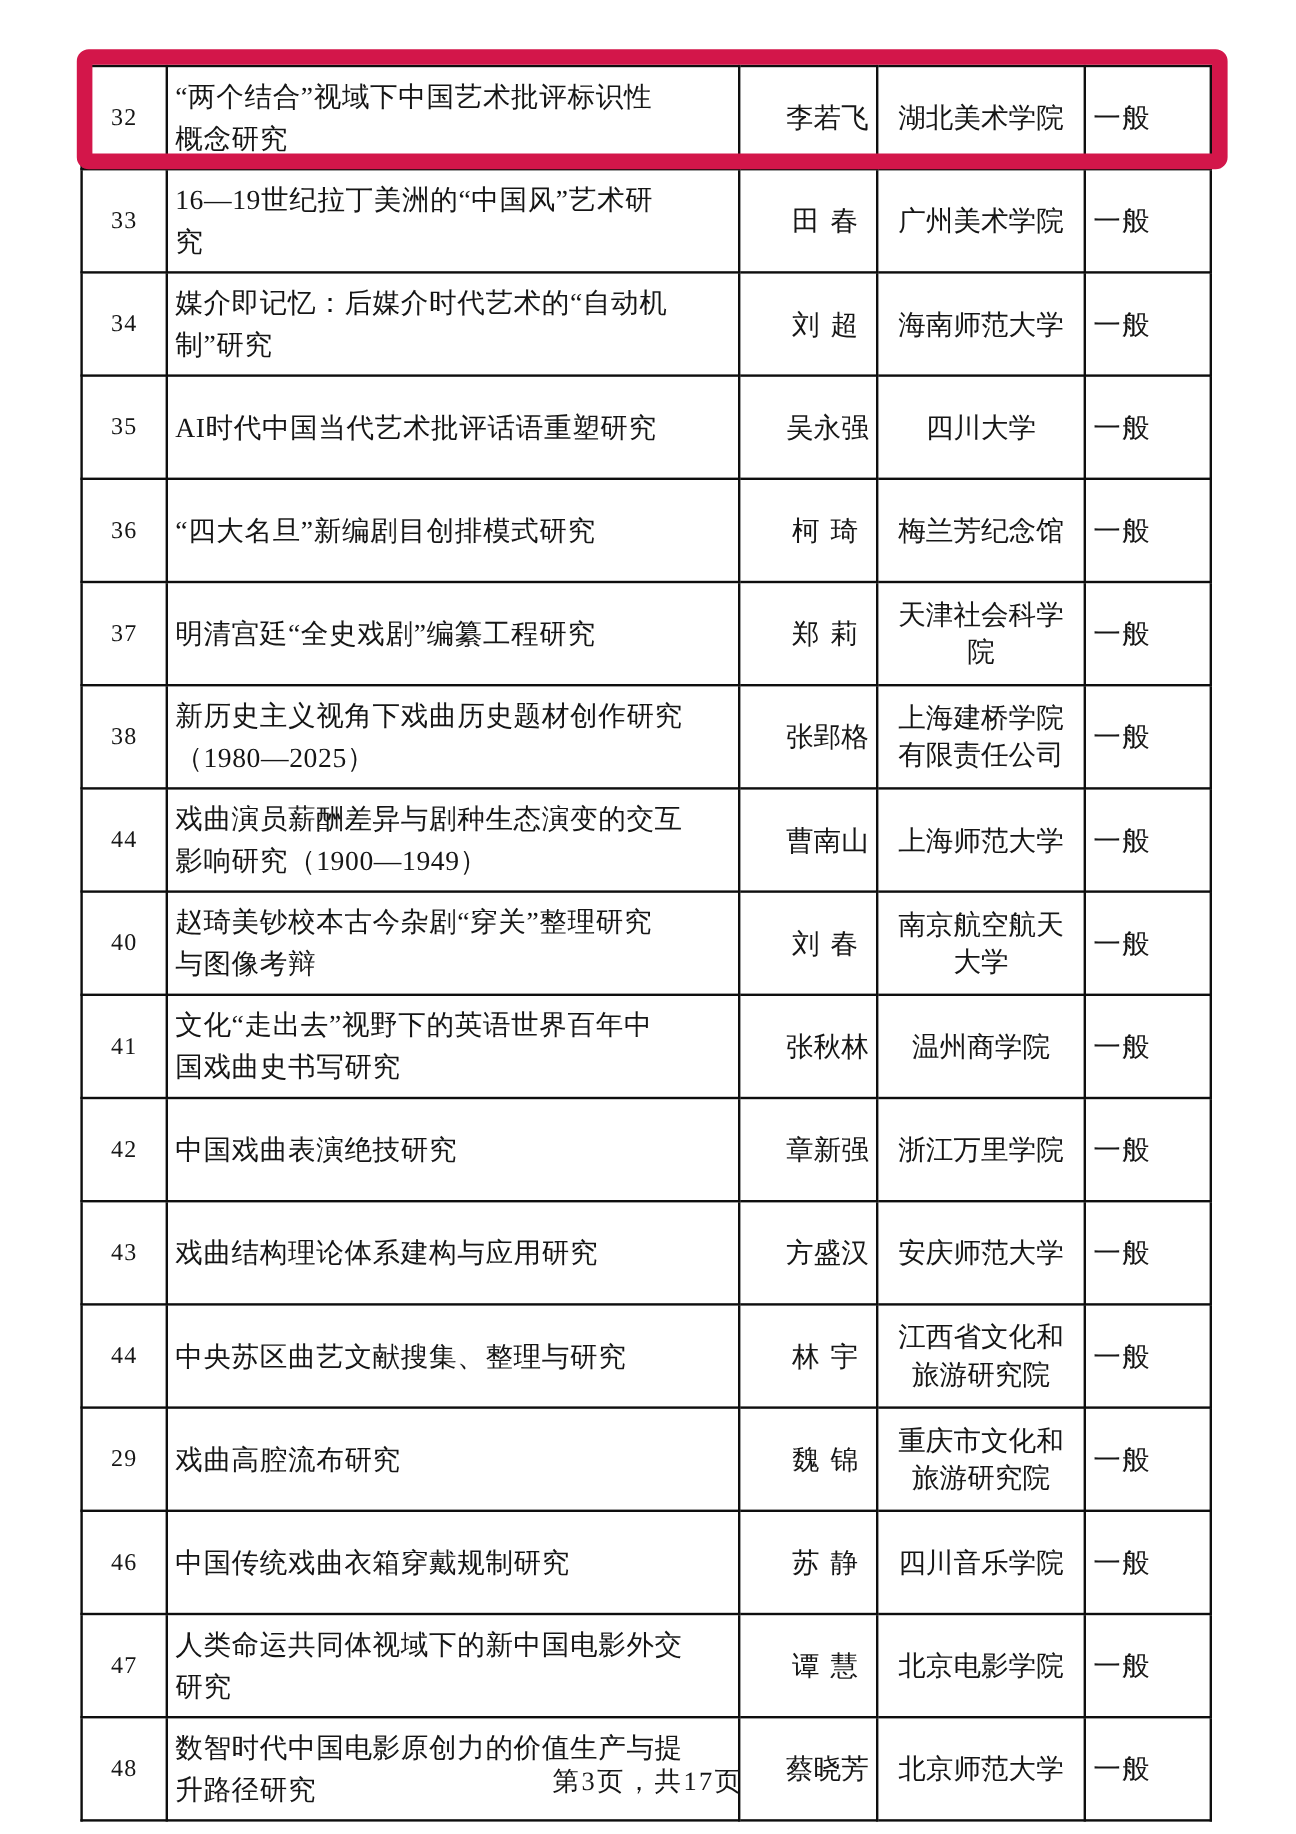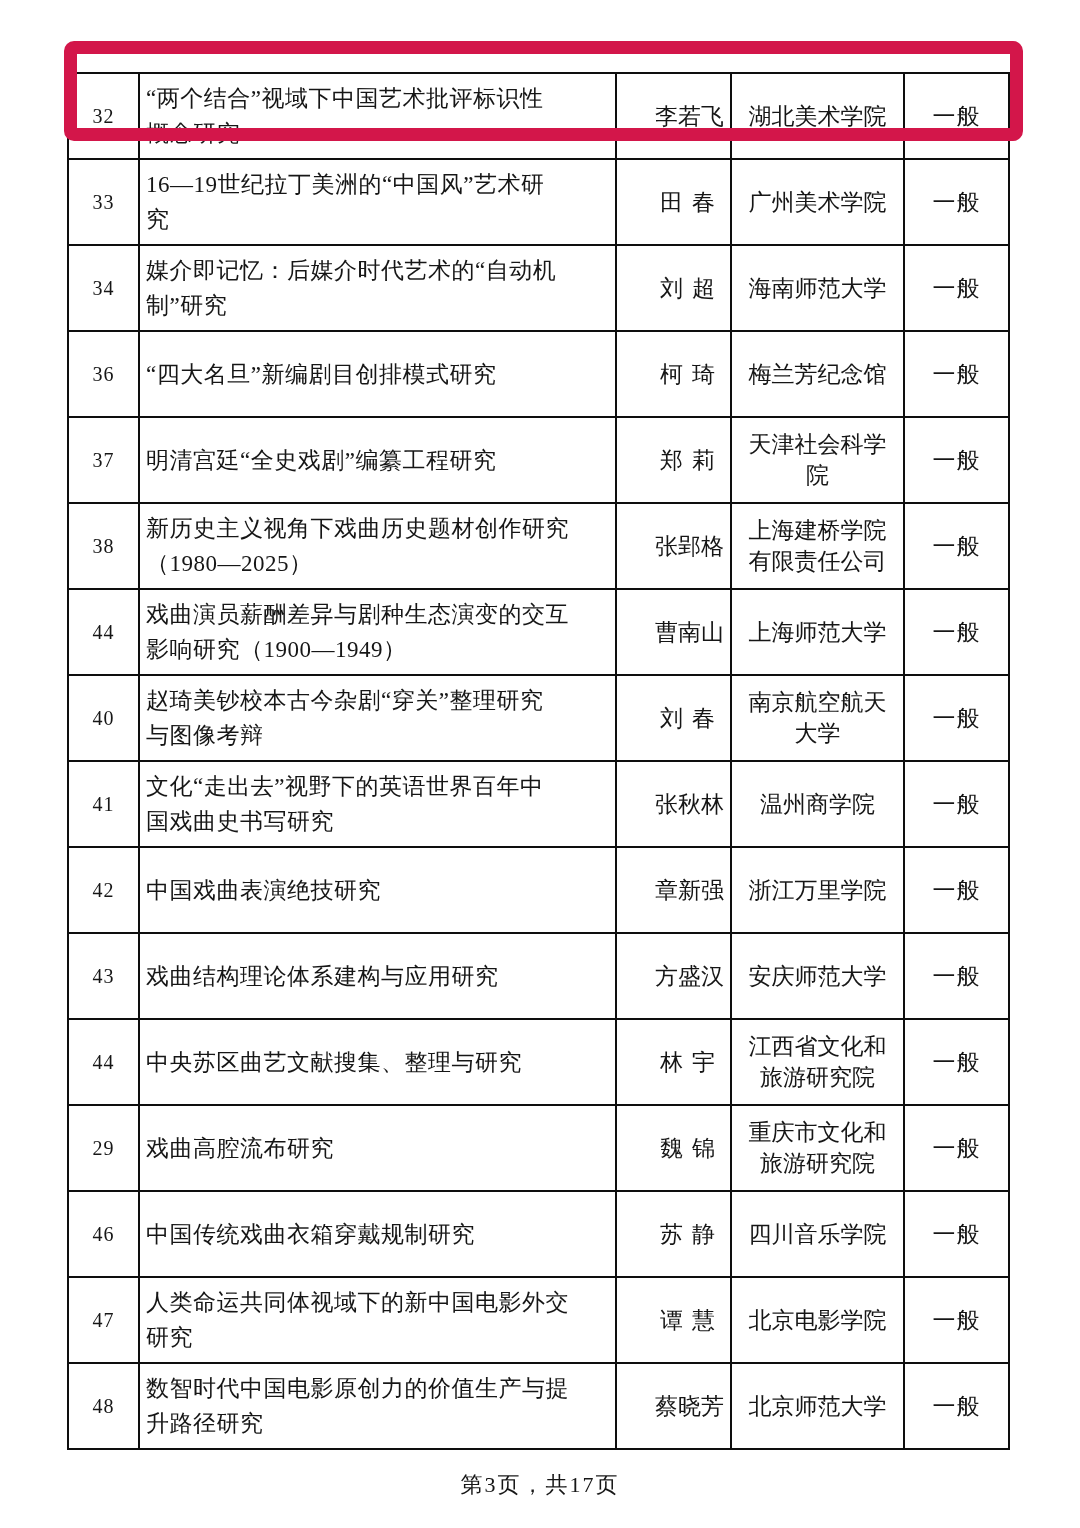--- a/index.html
+++ b/index.html
@@ -15,21 +15,21 @@
     font-family: "Liberation Serif", "DejaVu Serif", serif;
     color: #161616;
   }
   .page {
     position: absolute;
     inset: 0;
   }
   table.projects {
     position: absolute;
     left: 67px;
-    top: 72px;
+    top: 54px;
     width: 941px;
     border-collapse: collapse;
     table-layout: fixed;
   }
   table.projects td {
     border: 2.4px solid #0e0e0e;
     vertical-align: middle;
     padding: 2px 6px;
     height: 80px;
     box-sizing: content-box;
@@ -56,21 +56,21 @@
     letter-spacing: 9px;
     text-indent: 9px; 
   }
   td.td-org {
     text-align: center;
     font-size: 23px;
     line-height: 31px;
     white-space: pre-line;
   }
   td.td-type {
-    text-align: center;
+    text-align: left;
     font-size: 23px;
     letter-spacing: 1px;
     margin-left: 32px;
   }
   .highlight-box {
     position: absolute;
     box-sizing: border-box;
     border-style: solid;
     border-width: 13px;
     border-radius: 10px;
@@ -120,20 +120,27 @@
         </tr>
         <tr>
           <td class="td-no">34</td>
           <td class="td-title">媒介即记忆：后媒介时代艺术的“自动机
 制”研究</td>
           <td class="td-name two-char">刘超</td>
           <td class="td-org">海南师范大学</td>
           <td class="td-type">一般</td>
         </tr>
         <tr>
+          <td class="td-no">35</td>
+          <td class="td-title">AI时代中国当代艺术批评话语重塑研究</td>
+          <td class="td-name">吴永强</td>
+          <td class="td-org">四川大学</td>
+          <td class="td-type">一般</td>
+        </tr>
+        <tr>
           <td class="td-no">36</td>
           <td class="td-title">“四大名旦”新编剧目创排模式研究</td>
           <td class="td-name two-char">柯琦</td>
           <td class="td-org">梅兰芳纪念馆</td>
           <td class="td-type">一般</td>
         </tr>
         <tr>
           <td class="td-no">37</td>
           <td class="td-title">明清宫廷“全史戏剧”编纂工程研究</td>
           <td class="td-name two-char">郑莉</td>

